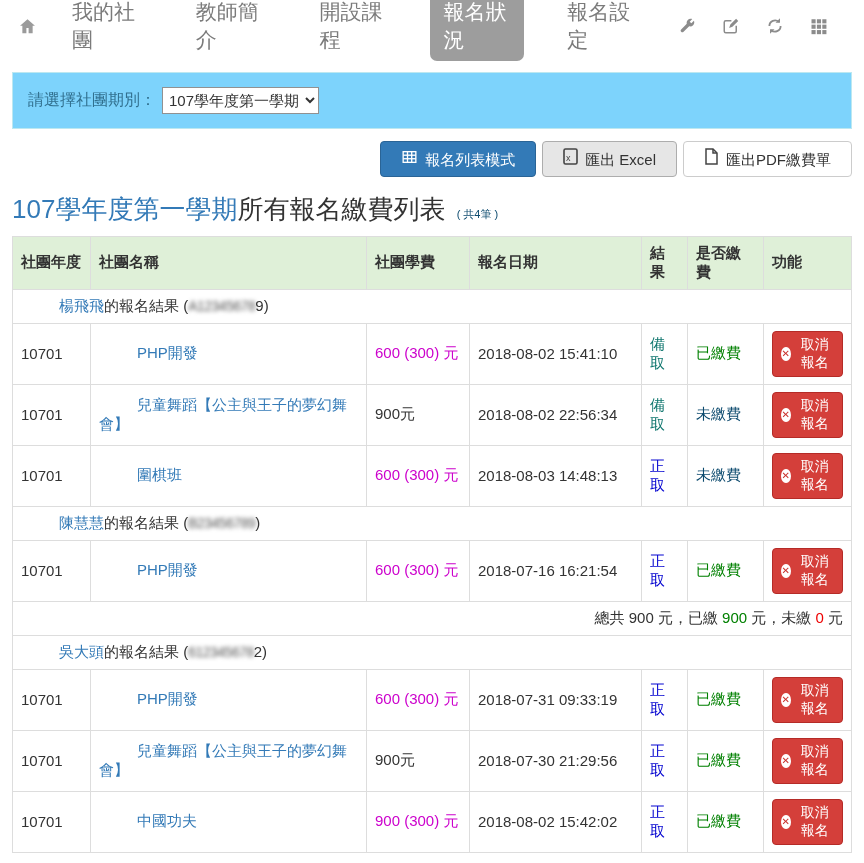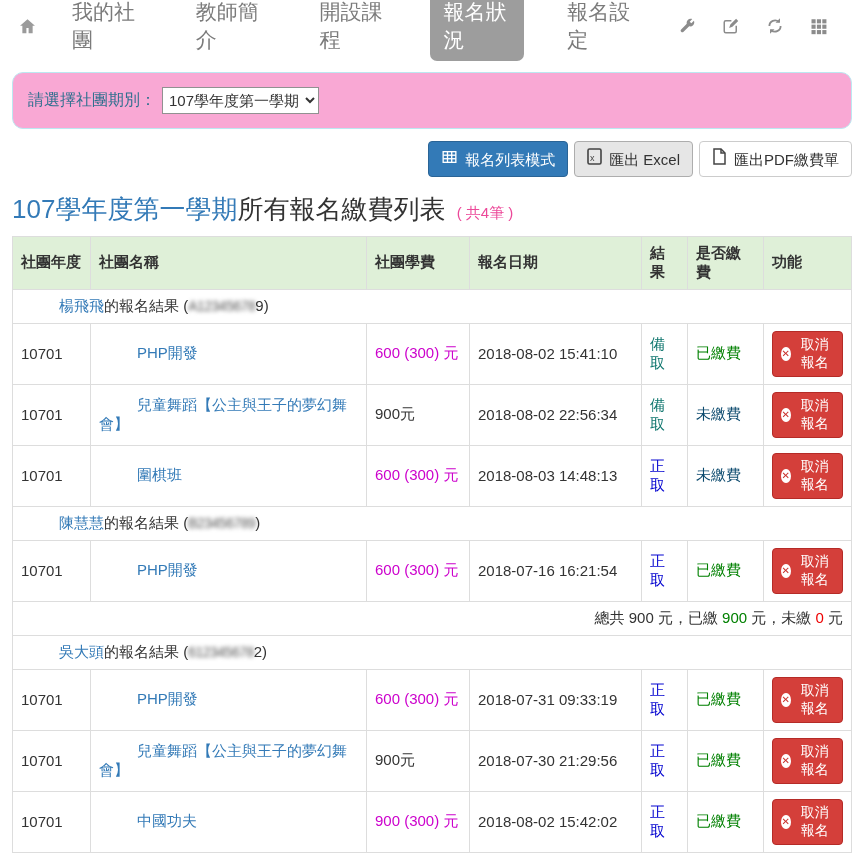--- a/index.html
+++ b/index.html
@@ -15,44 +15,44 @@
   
   .navbar { display:flex; align-items:center; height:52px; padding:0 10px 0 18px; }
   .nav-home { margin-right:22px; display:inline-flex; cursor:pointer; }
   .nav-item { color:#7b7b7b; font-size:21px; padding:7px 13px; margin-right:30px; border-radius:7px; }
   .nav-item.active { background:#9d9d9d; color:#fff; }
   .nav-tool { margin-right:26px; display:inline-flex; cursor:pointer; }
 
   
   .alert-info {
     margin:20px 12px 0 12px; padding:14px 15px;
-    background:#f9a8d4; border:1px solid #bce8f1; border-radius:11px;
+    background:#7dd3fc; border:1px solid #bce8f1; border-radius:0;
     color:#31708f; font-size:16px; display:flex; align-items:center;
   }
   .alert-info select {
     margin-left:6px; height:27px; font-size:15px; color:#333;
     border:1px solid #919191; background:#fff; padding:1px 2px;
     font-family:inherit;
   }
 
   
   .toolbar { display:flex; justify-content:flex-end; gap:6px; padding:12px 12px 0 12px; }
   .btn {
     display:inline-flex; align-items:center; gap:7px;
-    font-size:15px; padding:6px 12px; border-radius:4px; cursor:pointer;
+    font-size:15px; padding:6px 20px; border-radius:4px; cursor:pointer;
     font-family:inherit; line-height:1.4;
   }
   .btn-primary { background:#337ab7; border:1px solid #2a6496; color:#fff; }
   .btn-pressed { background:#e6e6e6; border:1px solid #adadad; color:#333; }
   .btn-default { background:#fff; border:1px solid #ccc; color:#333;justify-content:space-between; }
 
   
   .page-heading { margin:16px 12px 10px 12px; font-size:26px; font-weight:normal; line-height:1.25; }
   .page-heading .term { color:#337ab7; }
-  .page-heading .count { font-size:15px; color:#ec4899; margin-left:4px; }
+  .page-heading .count { font-size:11px; color:#0c4a6e; margin-left:4px; }
 
   
   table.reg { width:840px; margin:0 12px; border-collapse:collapse; font-size:15px; table-layout:fixed; }
   .reg th, .reg td { border:1px solid #ddd; padding:7px 8px; text-align:left; vertical-align:middle; }
   .reg th { background:#dff0d8; font-weight:bold; color:#333; }
   .reg a.club-link, .reg a.student-link { color:#337ab7;margin-left:38px; }
   .group-cell { color:#333; }
   .masked-id { filter:blur(2.3px); color:#555; font-size:14px; letter-spacing:-0.5px; }
   .fee-m { color:#cc00cc; }
   .res-accept { color:#0000d0; }

